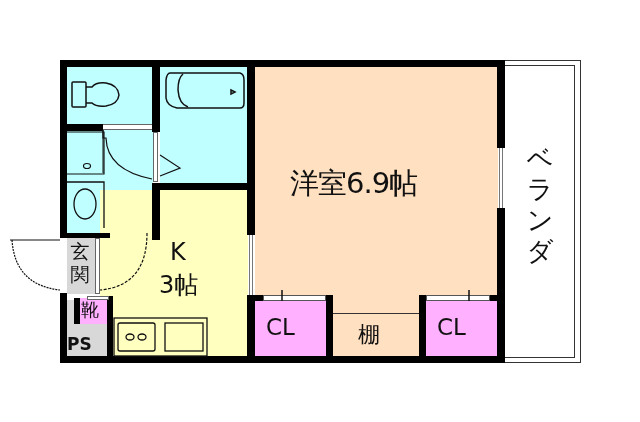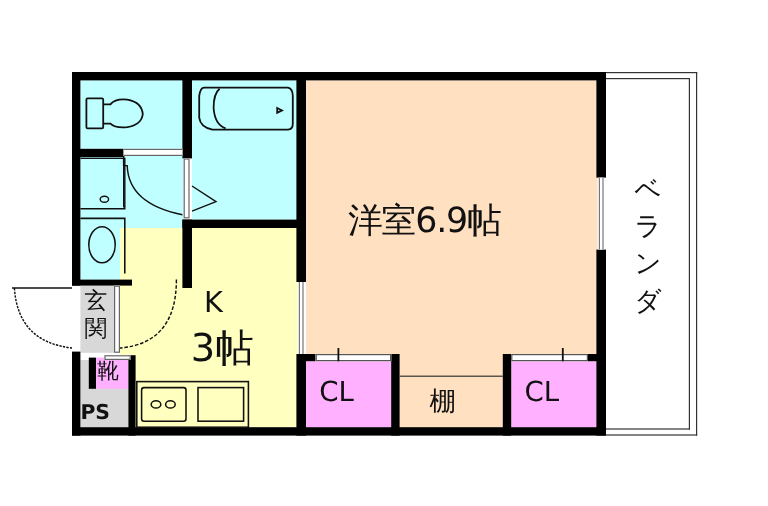--- a/index.html
+++ b/index.html
@@ -104,23 +104,23 @@
     <rect x="165" y="323" width="38" height="28"></rect>
   </g>
 
   <line x1="282" y1="290" x2="282" y2="301" stroke="#111" stroke-width="1.5"></line>
   <line x1="469" y1="290" x2="469" y2="301" stroke="#111" stroke-width="1.5"></line>
 </svg>
 
 <div class="room-label" style="left:290px;top:164px;font-size:29px;letter-spacing:-1px;">洋室6.9帖</div>
 
 <div class="room-label" style="left:170px;top:238px;font-size:24px;">K</div>
-<div class="room-label" style="left:159px;top:269px;font-size:32px;">3帖</div>
+<div class="room-label" style="left:159px;top:269px;font-size:24px;">3帖</div>
 
 <div class="room-label" style="left:266px;top:314px;font-size:23px;">CL</div>
 <div class="room-label" style="left:437px;top:314px;font-size:23px;">CL</div>
 <div class="room-label" style="left:358px;top:320px;font-size:22px;">棚</div>
 
 <div class="room-label" style="left:69px;top:240px;width:22px;font-size:19px;line-height:23px;white-space:normal;word-break:break-all;">玄関</div>
 <div class="room-label" style="left:81px;top:298px;font-size:18px;line-height:24px;">靴</div>
 <div class="room-label" style="left:67px;top:334px;font-size:17px;font-weight:bold;">PS</div>
 
-<div class="room-label" style="left:525px;top:143px;width:30px;font-size:22px;line-height:31px;white-space:normal;word-break:break-all;">ベランダ</div>
+<div class="room-label" style="left:525px;top:143px;width:30px;font-size:26px;line-height:31px;white-space:normal;word-break:break-all;">ベランダ</div>
 
 </body></html>

